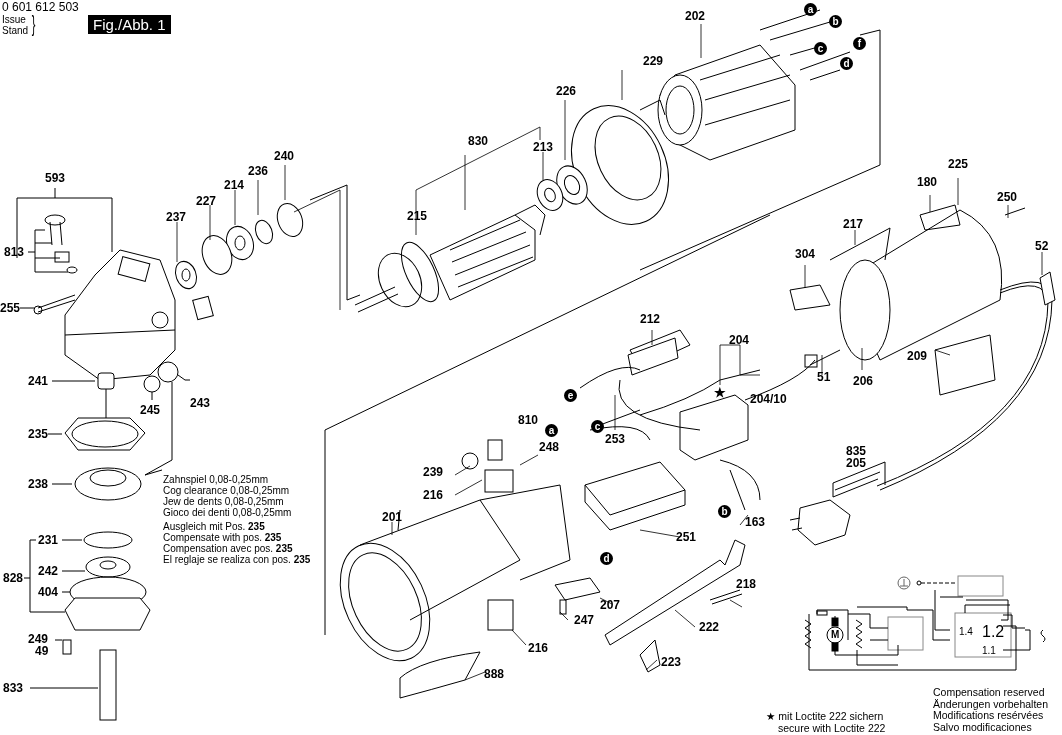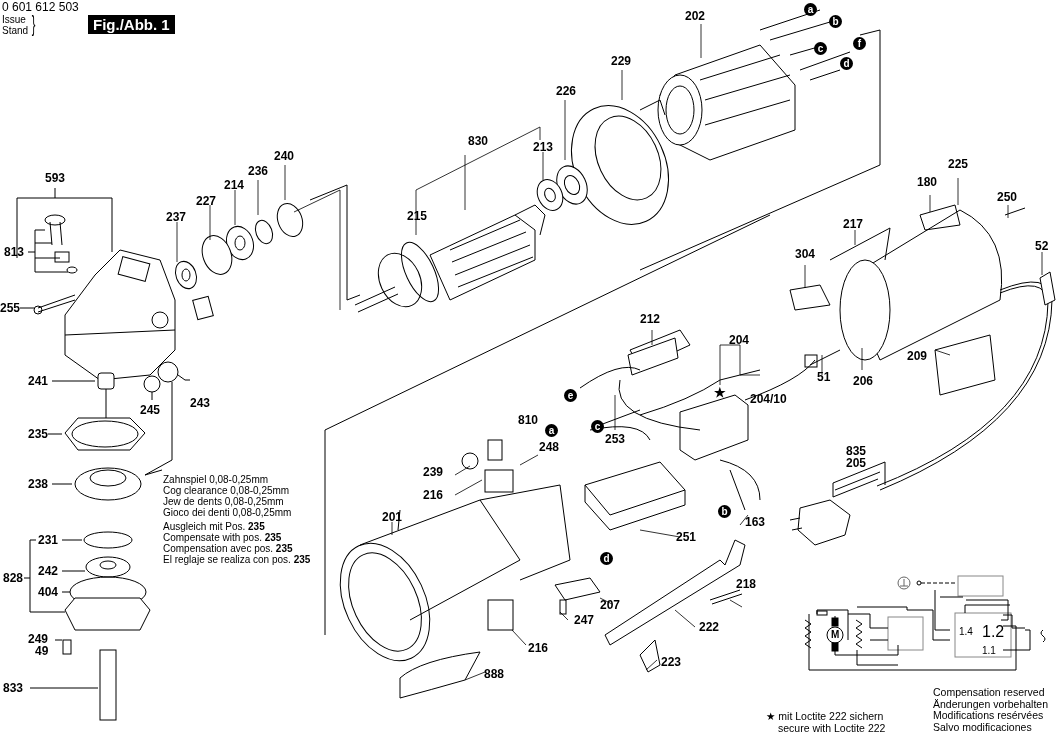--- a/index.html
+++ b/index.html
@@ -1,21 +1,21 @@
 <!DOCTYPE html>
 <html><head>
 <meta charset="utf-8">
 <style>
   html, body { margin:0; padding:0; background:#ffffff; }
   body { width:1062px; height:735px; position:relative; overflow:hidden; font-family:"Liberation Sans", sans-serif; color:#000; }
   .hdr-num { position:absolute; left:2px; top:0px; font-size:12px; }
   .hdr-issue { position:absolute; left:2px; top:14px; font-size:10px; line-height:11px; }
   .hdr-brace { position:absolute; left:30px; top:13px; font-size:22px; line-height:22px; transform:scaleX(0.5); }
   .hdr-date { position:absolute; left:56px; top:19px; font-size:11px;margin-left:47px; }
-  .fig-badge { position:absolute; left:88px; top:15px; background:#000; color:#fff; font-weight:bold; font-size:15px; padding:1px 5px; }
+  .fig-badge { position:absolute; left:88px; top:15px; background:#000; color:#fff; font-weight:normal; font-size:15px; padding:1px 5px; }
   .lbl { position:absolute; font-weight:bold; font-size:12px; line-height:12px; white-space:nowrap; }
   .circ { position:absolute; width:13px; height:13px; border-radius:50%; background:#000; color:#fff; font-weight:bold; font-size:10px; line-height:13px; text-align:center; }
   .note { position:absolute; font-size:10px; line-height:11px; white-space:nowrap; }
   .note b { font-weight:bold; }
   svg.art { position:absolute; left:0; top:0; }
   .foot { position:absolute; font-size:10.5px; line-height:11.5px; white-space:nowrap; }
 </style>
 </head>
 <body>
 
@@ -301,21 +301,21 @@
     <polyline points="963,597 940,597"></polyline>
     <polyline points="966,600 1008,600 1008,620 1001,620"></polyline>
     <polyline points="965,613 965,605 1010,605"></polyline>
     <polyline points="1025,630 1030,630 1030,650 1003,650"></polyline>
     <polyline points="1025,628 1012,628 1012,615 1003,615"></polyline>
     <path d="M1043 630 q-4 3 0 6 q4 3 0 6"></path>
   </g>
 </svg>
 
 <div class="lbl" style="left:685px;top:10px">202</div>
-<div class="lbl" style="left:611px;top:55px">229</div>
+<div class="lbl" style="left:643px;top:55px">229</div>
 <div class="lbl" style="left:556px;top:85px">226</div>
 <div class="lbl" style="left:468px;top:135px">830</div>
 <div class="lbl" style="left:533px;top:141px">213</div>
 <div class="lbl" style="left:407px;top:210px">215</div>
 <div class="lbl" style="left:274px;top:150px">240</div>
 <div class="lbl" style="left:248px;top:165px">236</div>
 <div class="lbl" style="left:224px;top:179px">214</div>
 <div class="lbl" style="left:196px;top:195px">227</div>
 <div class="lbl" style="left:166px;top:211px">237</div>
 <div class="lbl" style="left:45px;top:172px">593</div>

